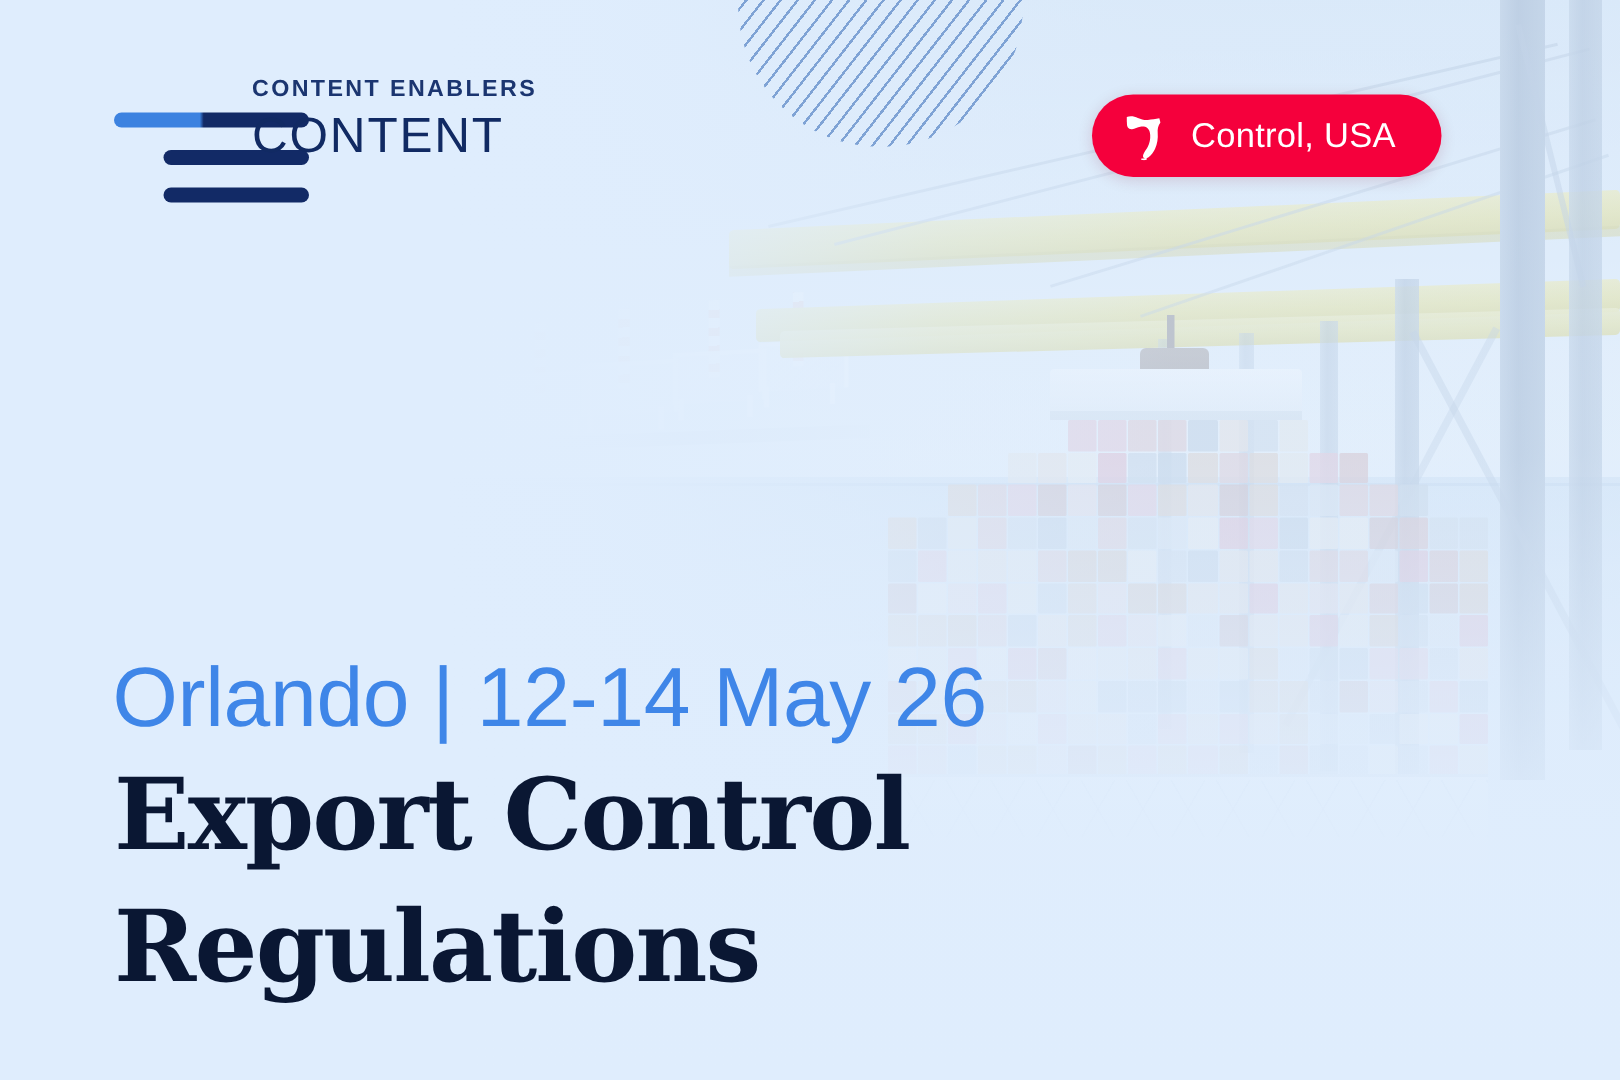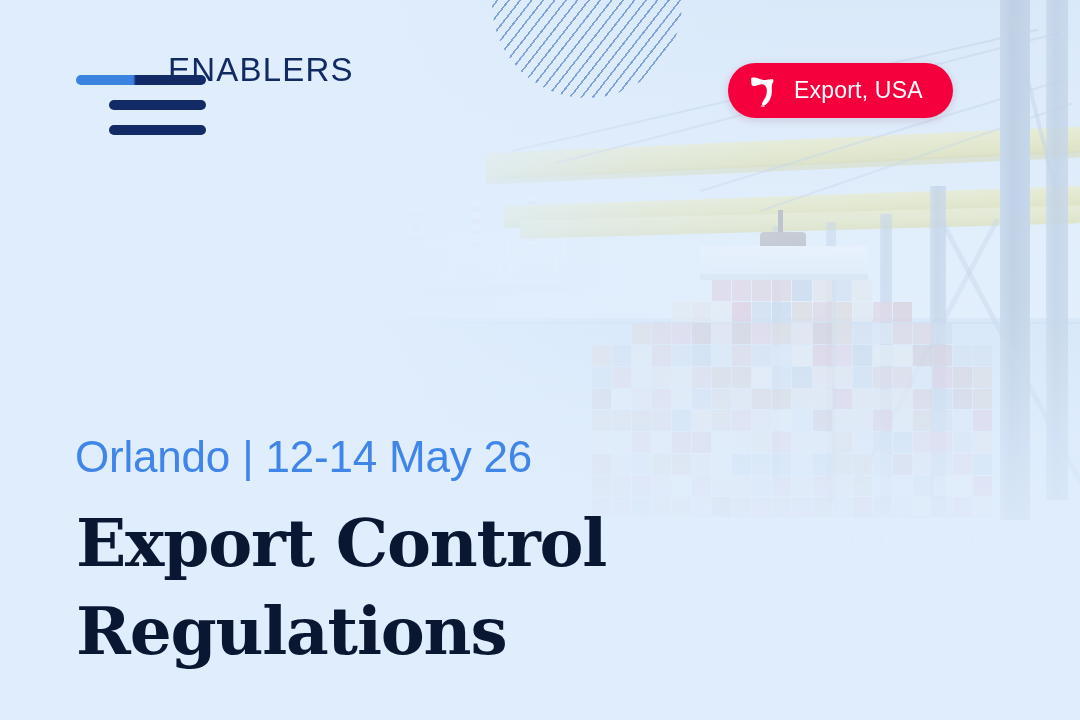--- a/index.html
+++ b/index.html
@@ -275,21 +275,21 @@
     position: absolute;
     left: 76px; top: 358px;
     font-size: 24px;
     font-weight: 400;
     color: #22374f;
     letter-spacing: .1px;
   }
   .dateline {
     position: absolute;
     left: 75px; top: 432px;
-    font-size: 44px;
+    font-size: 56px;
     font-weight: 400;
     color: #3f86e8;
     letter-spacing: -.2px;
     white-space: nowrap;
   }
   .title {
     position: absolute;
     left: 76px; top: 500px;
     width: 920px;
     font-family: "DejaVu Serif", "Liberation Serif", serif;
@@ -599,30 +599,31 @@
 
   <div class="deco-circle"></div>
 
   <div class="logo">
     <div class="logo-bars">
       <span class="bar bar-1"></span>
       <span class="bar bar-2"></span>
       <span class="bar bar-3"></span>
     </div>
     <div class="logo-text">
-      <div class="logo-l2">ENABLERS</div>
+      <div class="logo-kicker">CONTENT ENABLERS</div>
+      <div class="logo-l2">CONTENT</div>
     </div>
   </div>
 
   <div class="badge">
     <svg class="badge-icon" viewBox="0 0 30 32" aria-hidden="true">
       <path fill="#ffffff" d="M1.2 3.0 C3.6 2.2 6.2 2.6 8.6 3.6 C10.8 4.5 12.9 5.2 15.2 5.0 C17.8 4.8 20.4 4.2 22.9 3.9 L23.6 6.6 C22.0 8.6 21.6 11.2 21.8 13.7 C22.1 17.3 21.6 21.0 20.0 24.3 C19.0 26.4 17.6 28.4 15.7 29.8 C14.8 30.5 13.6 30.9 12.6 30.3 C11.9 29.8 11.9 28.8 12.2 28.0 C12.9 26.1 14.3 24.6 15.2 22.8 C16.4 20.4 17.0 17.7 16.8 15.0 C16.7 13.3 16.2 11.5 14.9 10.4 C13.6 9.3 11.8 9.2 10.2 9.5 C8.3 9.9 6.6 10.9 4.7 11.1 C3.6 11.2 2.4 10.9 1.8 9.9 C1.1 8.7 1.4 7.2 1.2 5.9 Z"></path>
       <path fill="#ffffff" d="M11.0 30.6 C12.1 30.9 13.3 30.7 14.3 30.2 L14.6 31.4 C13.3 31.9 11.8 31.9 10.6 31.3 Z"></path>
     </svg>
-    <span class="badge-label">Export, USA</span>
+    <span class="badge-label">Control, USA</span>
   </div>
 
   <div class="dateline">Orlando | 12-14 May 26</div>
   <div class="title">
     <span class="title-line">Export Control Regulations</span>
   </div>
 
 </div>
 
 </body></html>

